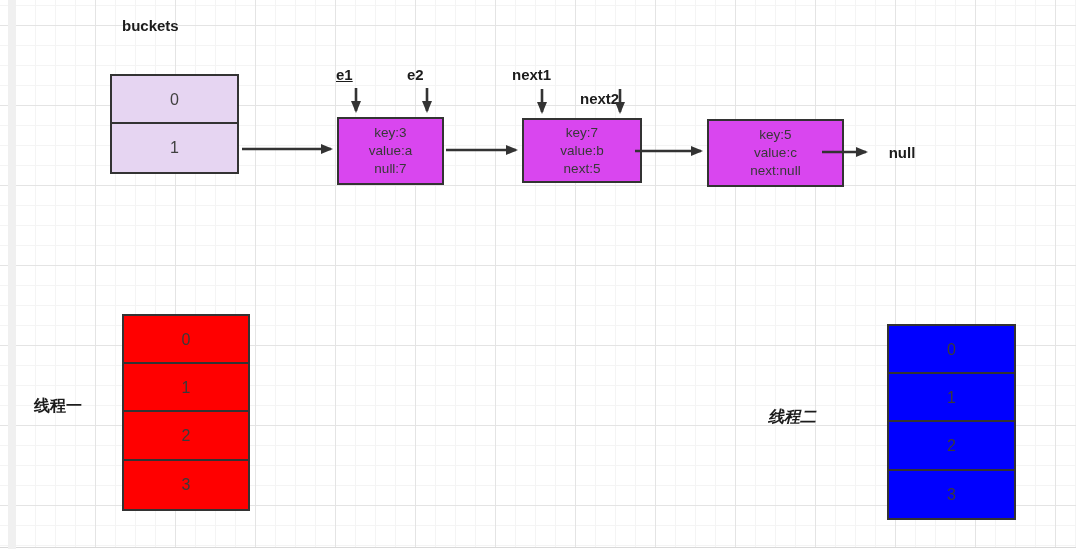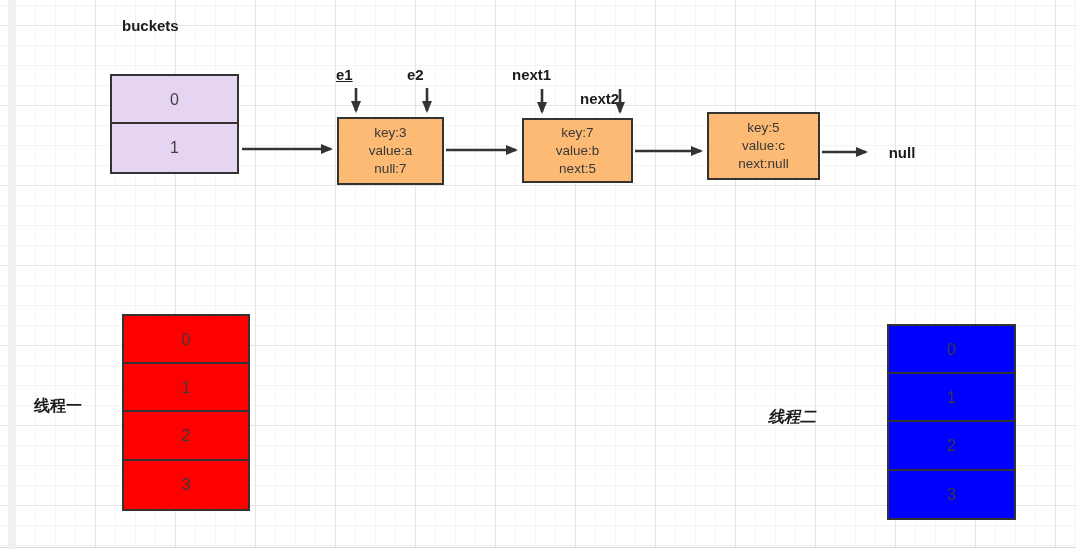--- a/index.html
+++ b/index.html
@@ -23,26 +23,26 @@
   .bold-label{font-weight:bold;color:#1c1c1c;font-size:15px;text-align:left;line-height:16px;}
   .cn-label{font-weight:bold;color:#1c1c1c;font-size:16px;text-align:center;line-height:18px;}
 
   
   .bucket-box{left:110px;top:74px;width:129px;height:100px;border:2px solid #333;background:#E6D5F2;}
   .bucket-cell{box-sizing:border-box;height:48px;text-align:center;line-height:48px;
                font-size:16px;color:#404040;}
   .bucket-cell.first{border-bottom:2px solid #333;}
 
   
-  .node{background:#fdba74;border:2px solid #333;color:#383838;font-size:13.5px;
+  .node{background:#d946ef;border:2px solid #333;color:#383838;font-size:13.5px;
         text-align:center;display:flex;flex-direction:column;justify-content:center;}
   .node .ln{line-height:18px;}
   .node1{left:337px;top:117px;width:107px;height:68px;}
-  .node2{left:522px;top:118px;width:111px;height:65px;}
-  .node3{left:707px;top:112px;width:113px;height:68px;}
+  .node2{left:522px;top:118px;width:120px;height:65px;}
+  .node3{left:707px;top:119px;width:137px;height:68px;}
 
   
   .thread-box{border:2px solid #333;}
   .thread1-box{left:122px;top:314px;width:128px;height:197px;background:#FF0000;}
   .thread2-box{left:887px;top:324px;width:129px;height:196px;background:#0000FF;}
   .thread-cell{box-sizing:border-box;height:48.2px;text-align:center;line-height:48px;
                font-size:16px;color:#3a3a3a;}
   .thread-cell:not(.last){border-bottom:2px solid #333;}
 
   .arrows{position:absolute;left:0;top:0;pointer-events:none;}

